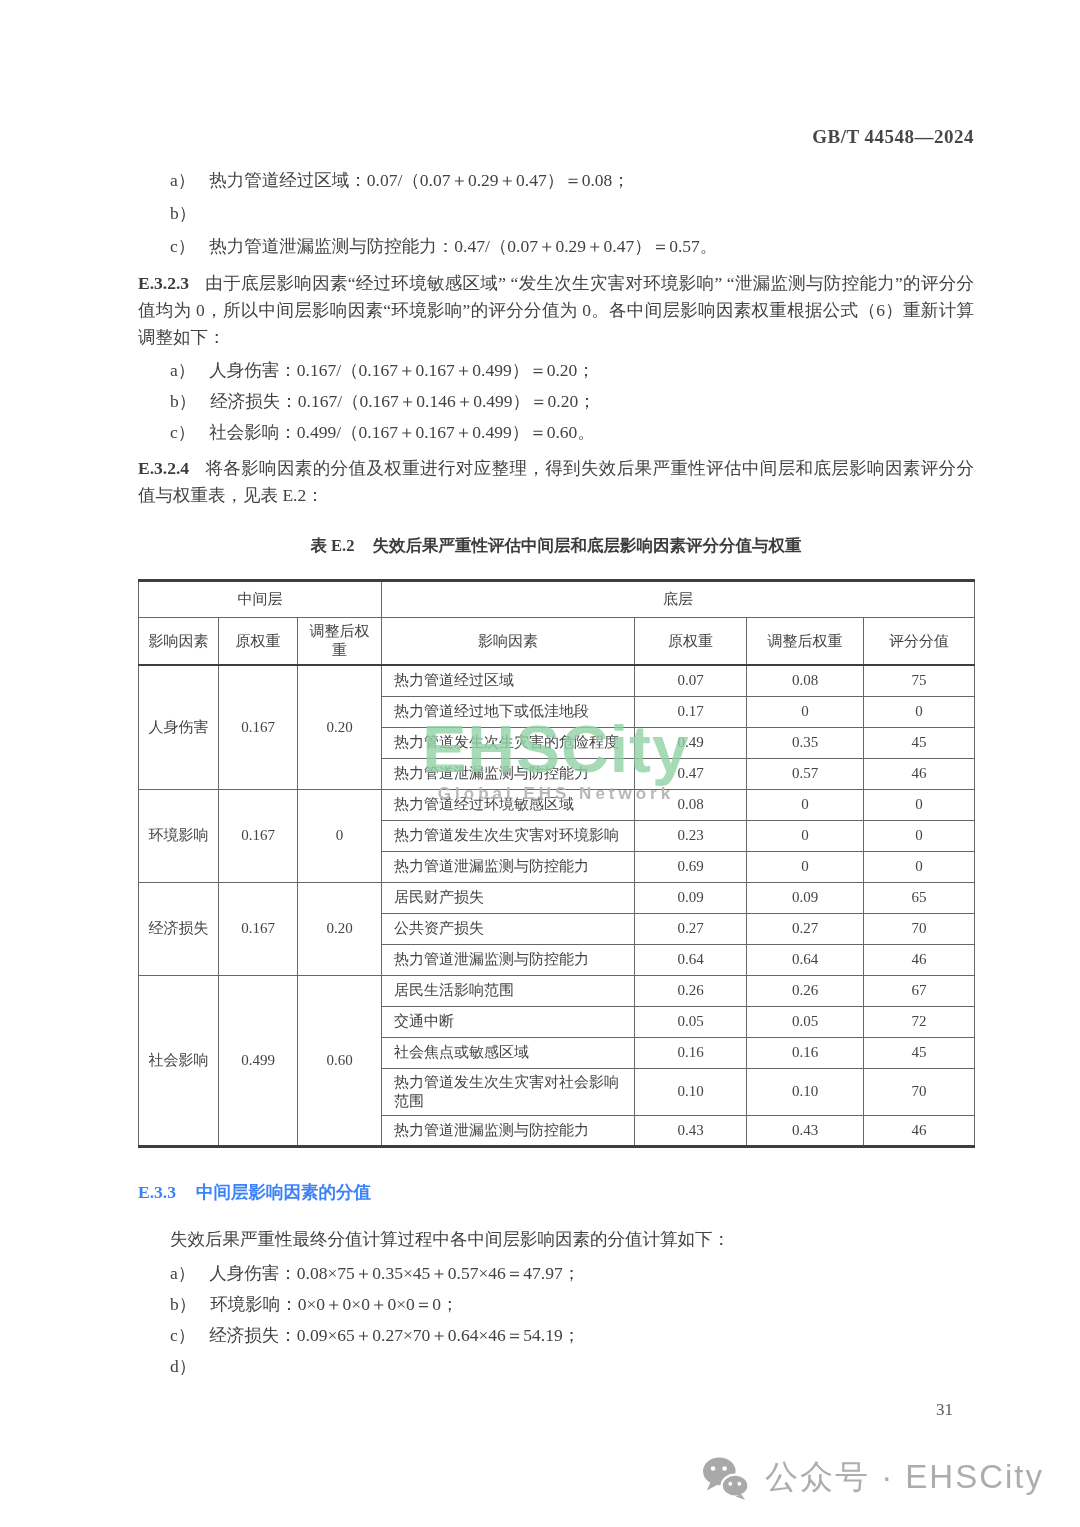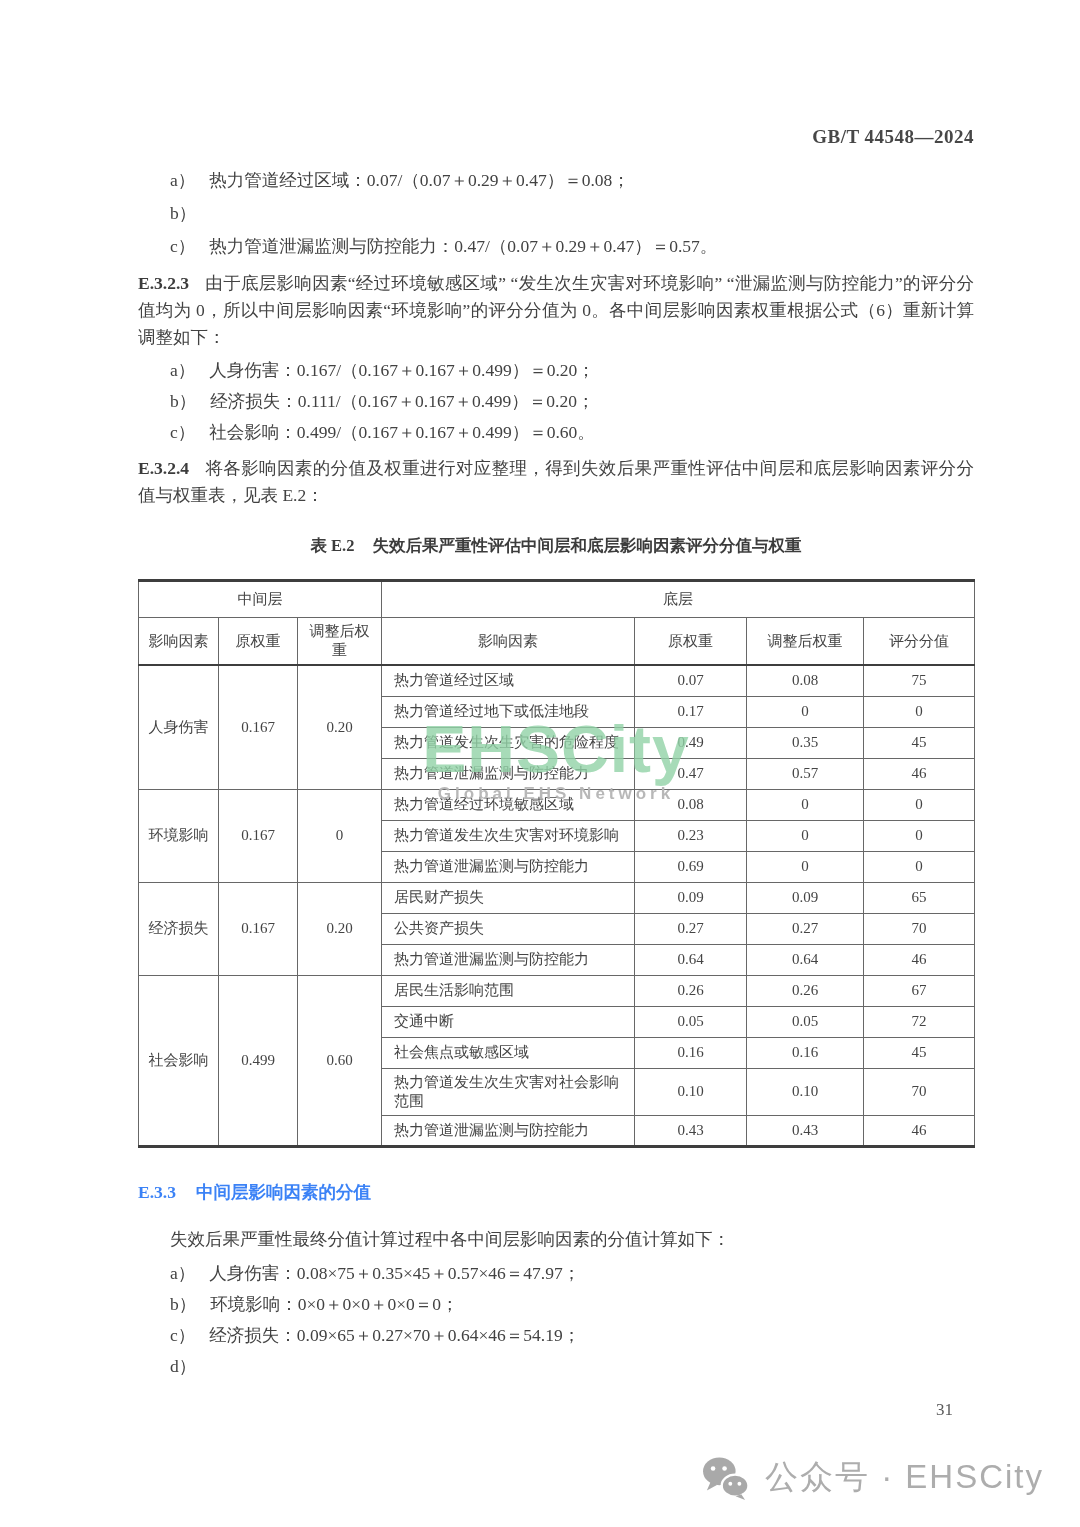--- a/index.html
+++ b/index.html
@@ -105,21 +105,21 @@
       <b class="num">E.3.2.3</b><span>由于底层影响因素“经过环境敏感区域” “发生次生灾害对环境影响” “泄漏监测与防控能力”的评分分值均为 0，所以中间层影响因素“环境影响”的评分分值为 0。各中间层影响因素权重根据公式（6）重新计算调整如下：</span>
     </p>
 
     <div class="doc-list tight">
         <div class="li">
           <span class="mk">a）</span>
           <span>人身伤害：0.167/（0.167＋0.167＋0.499）＝0.20；</span>
         </div>
         <div class="li">
           <span class="mk">b）</span>
-          <span>经济损失：0.111/（0.167＋0.167＋0.499）＝0.20；</span>
+          <span>经济损失：0.167/（0.167＋0.146＋0.499）＝0.20；</span>
         </div>
         <div class="li">
           <span class="mk">c）</span>
           <span>社会影响：0.499/（0.167＋0.167＋0.499）＝0.60。</span>
         </div>
       </div>
 
     <p class="para">
       <b class="num">E.3.2.4</b><span>将各影响因素的分值及权重进行对应整理，得到失效后果严重性评估中间层和底层影响因素评分分值与权重表，见表 E.2：</span>
     </p>

